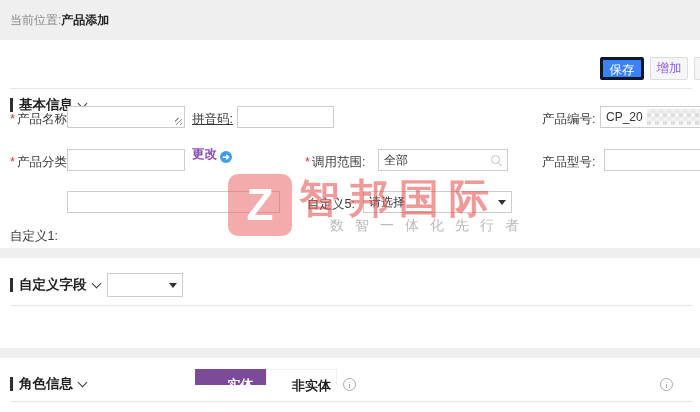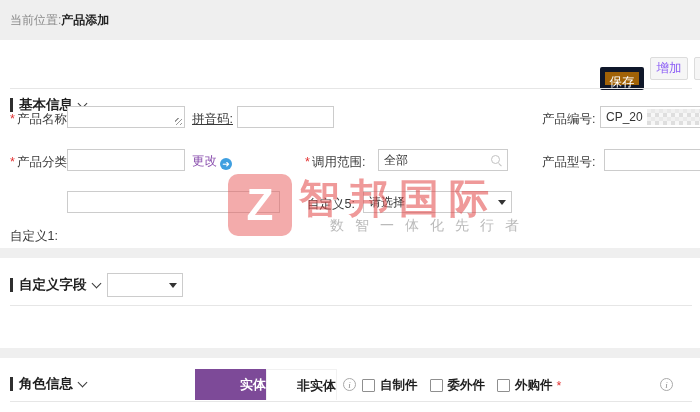--- a/index.html
+++ b/index.html
@@ -19,21 +19,21 @@
   .gap { left:0; width:700px; height:10px; background:#efefef; }
   .divider { height:1px; background:#e6e6e6; }
 
   
   .sec-bar { width:3px; height:14px; background:#2f2f2f; }
   .sec-title { font-weight:bold; color:#1f1f1f; font-size:13.5px; }
   .chev { width:7px; height:7px; border-right:1.6px solid #3a3a3a; border-bottom:1.6px solid #3a3a3a; transform:rotate(45deg); display:inline-block; }
 
   
   .btn { height:23px; line-height:21px; text-align:center; font-size:12.5px; border-radius:2px; cursor:pointer; }
-  .btn-purple { background:#a16207; color:#fff; border:5px solid #0f172a;margin-top:10px; }
+  .btn-purple { background:#3b82f6; color:#fff; border:3px solid #0f172a; }
   .btn-plain  { background:#f6f6f6; color:#8b5cf6; border:1px solid #dcdcdc;text-align:center; }
 
   
   .lbl { font-size:12.5px; color:#3a3a3a; white-space:nowrap; }
   .req { color:#e23030; margin-right:2px; font-size:12.5px; }
   .ipt { border:1px solid #ccc; background:#fff; height:22px; font-size:12px; color:#333; padding:0 5px; font-family:"Liberation Sans",sans-serif; }
   input.ipt { outline:none; }
   .fake-ipt { border:1px solid #ccc; background:#fff; height:22px; display:flex; align-items:center; padding:0 5px; font-size:12px; color:#333; }
   .resize-grip { position:absolute; right:2px; bottom:2px; width:7px; height:7px;
     background:repeating-linear-gradient(135deg, transparent 0 2px, #9a9a9a 2px 3px); }
@@ -42,21 +42,21 @@
     font-size:9px; line-height:12px; text-align:center; vertical-align:-2px; margin-left:3px; }
   .search-icon { width:12px; height:12px; position:relative; margin-left:auto; }
   .search-icon::before { content:""; position:absolute; left:1px; top:1px; width:7px; height:7px; border:1.4px solid #c2c2c2; border-radius:50%; }
   .search-icon::after { content:""; position:absolute; left:9px; top:9px; width:4px; height:1.4px; background:#c2c2c2; transform:rotate(45deg); transform-origin:0 0; }
   .sel-arrow { width:0; height:0; border-left:4px solid transparent; border-right:4px solid transparent; border-top:5px solid #333; margin-left:auto; }
   .mosaic { height:16px; margin-left:4px; flex:1;
     background-image:conic-gradient(#e9e9e9 25%, #f7f7f7 0 50%, #dedede 0 75%, #f1f1f1 0);
     background-size:8px 8px; }
 
   
-  .tab { height:31px; line-height:31px; text-align:right; font-weight:bold; font-size:13px; cursor:pointer;padding-left:20px; }
+  .tab { height:16px; line-height:31px; text-align:center; font-weight:bold; font-size:13px; cursor:pointer;padding-left:20px; }
   .tab-active { background:#7d4a98; color:#fff; }
   .tab-idle { background:#fff; color:#222; border:1px solid #f1f1f1; border-bottom:none; }
   .info-icon { width:13px; height:13px; border:1px solid #a9a9a9; border-radius:50%; color:#8d8d8d;
     font-size:9px; line-height:12px; text-align:center; font-style:italic; font-family:"Liberation Serif",serif; }
   .cb { width:13px; height:13px; border:1px solid #8f8f8f; border-radius:1px; background:#fff; cursor:pointer; }
   .cb-lbl { font-weight:bold; color:#1f1f1f; font-size:12.5px; margin-left:5px; }
 
   
   .wm { pointer-events:none; }
   .wm-logo { left:228px; top:174px; width:64px; height:62px; border-radius:10px;
@@ -103,21 +103,21 @@
   <div class="abs lbl" style="left:542px;top:71px;text-align:right;">产品编号:</div>
   <div class="abs fake-ipt" style="left:600px;top:66px;width:112px;">
     <span>CP_20</span>
     <span class="mosaic"></span>
   </div>
 
   <div class="abs lbl" style="left:10px;top:114px;">
     <span class="req">*</span><span>产品分类:</span>
   </div>
   <input class="abs ipt" style="left: 67px; top: 109px; width: 118px;">
-  <div class="abs" style="left:192px;top:113px;">
+  <div class="abs" style="left:192px;top:106px;font-weight:bold;">
     <span class="link">更改</span><span class="go-icon">➜</span>
   </div>
   <div class="abs lbl" style="left:305px;top:114px;">
     <span class="req">*</span><span>调用范围:</span>
   </div>
   <div class="abs fake-ipt" style="left:378px;top:109px;width:130px;">
     <span>全部</span>
     <span class="search-icon"></span>
   </div>
   <div class="abs lbl" style="left:542px;top:114px;">产品型号:</div>
@@ -159,26 +159,17 @@
     <span class="sec-bar"></span>
     <span class="sec-title">角色信息</span>
     <span class="chev" style="margin-top:-4px;"></span>
   </div>
 
   <div class="abs tab tab-active" style="left:195px;top:11px;width:71px;">实体</div>
   <div class="abs tab tab-idle" style="left:266px;top:11px;width:71px;">非实体</div>
 
   <div class="abs info-icon" style="left:343px;top:20px;">i</div>
 
-  <div class="abs" style="left:362px;top:19px;display:flex;align-items:center;">
-    <span class="cb"></span>
-    <span class="cb-lbl">自制件</span>
-    <span class="cb" style="margin-left:12px;"></span>
-    <span class="cb-lbl">委外件</span>
-    <span class="cb" style="margin-left:12px;"></span>
-    <span class="cb-lbl">外购件</span>
-    <span class="req" style="margin-left:4px;">*</span>
-  </div>
 
   <div class="abs info-icon" style="left:660px;top:20px;">i</div>
 
   <div class="abs divider" style="left:10px;top:43px;width:682px;"></div>
 </div>
 
 </body></html>

